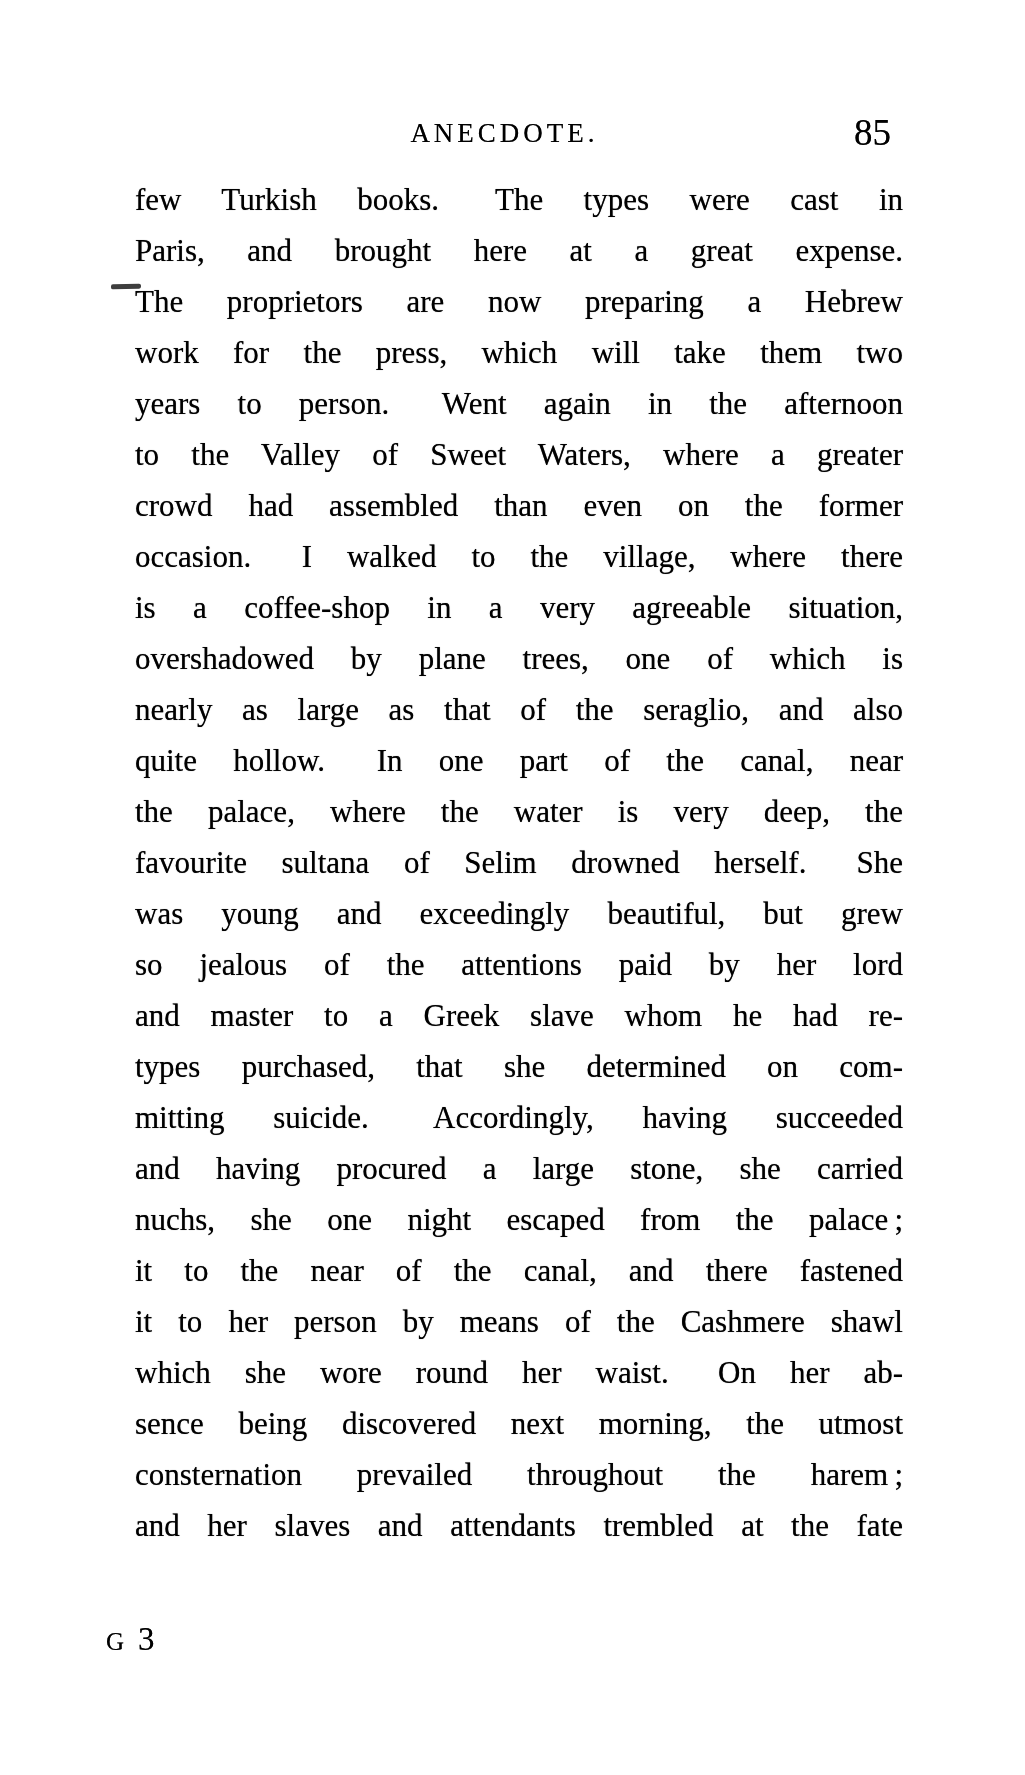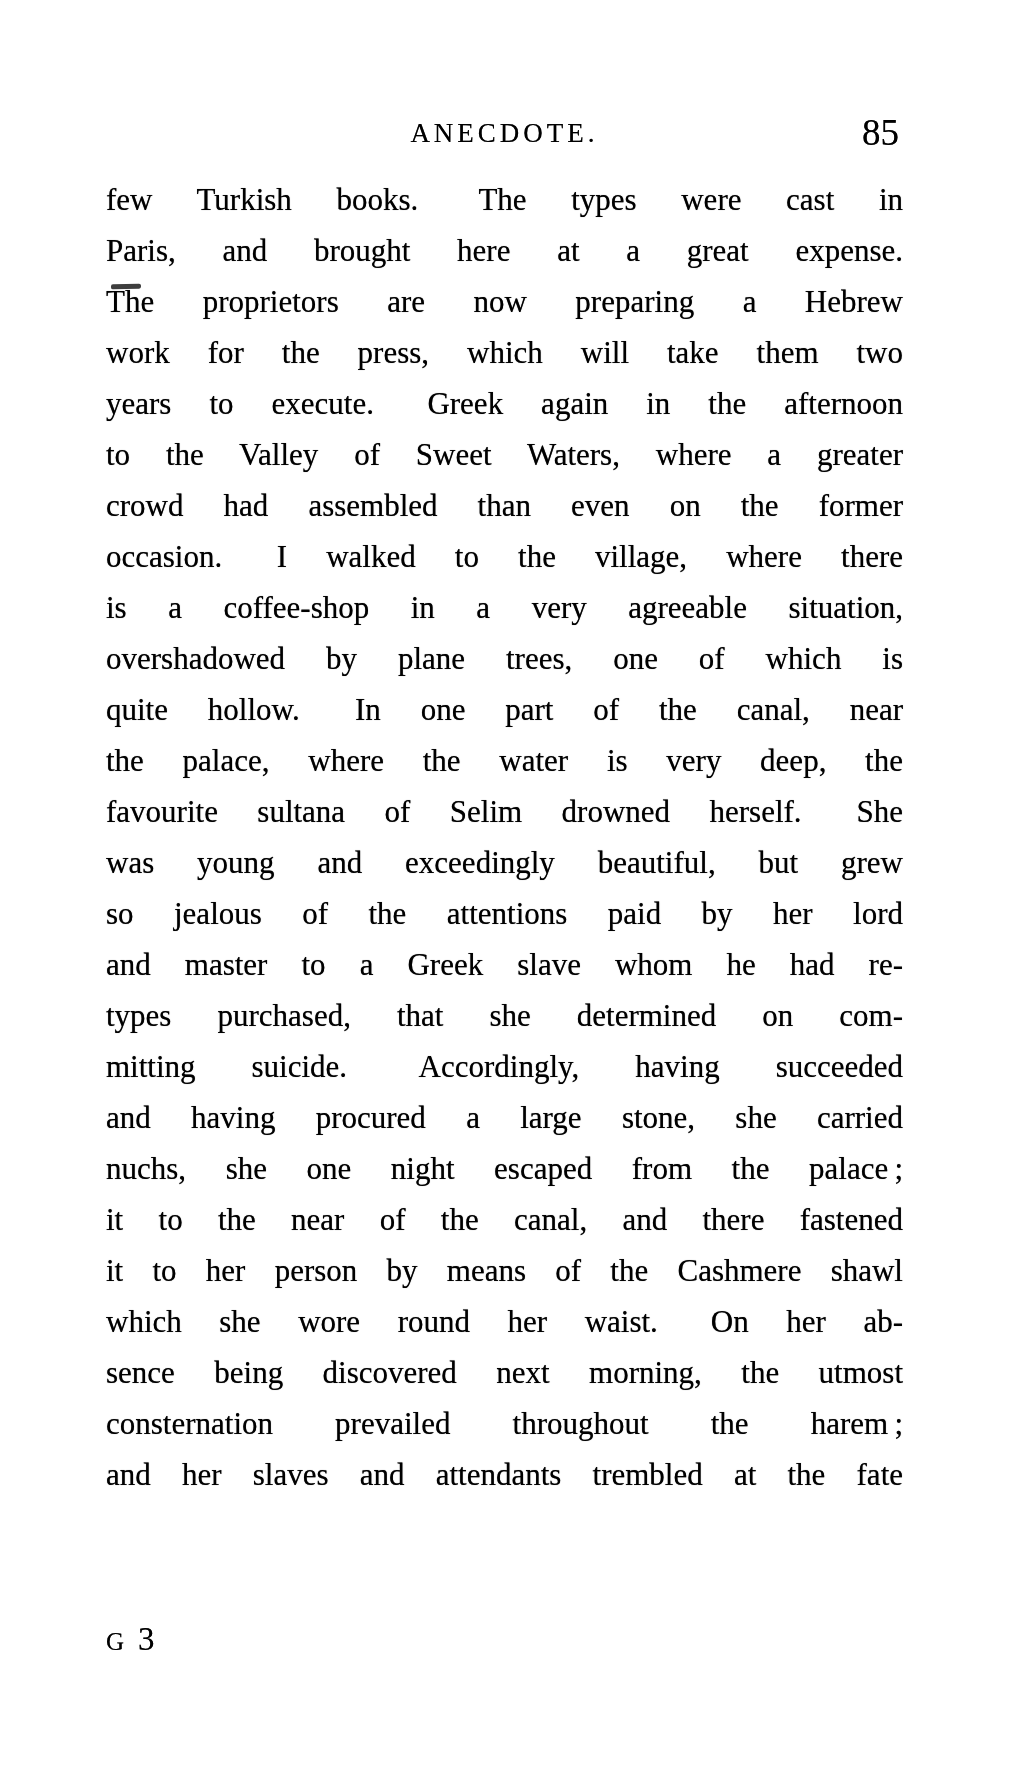--- a/index.html
+++ b/index.html
@@ -30,21 +30,21 @@
     right: 0;
     top: 0;
     text-align: center;
     font-size: 27px;
     letter-spacing: 4px;
     line-height: 46px;
     text-shadow: 0 0 0.6px rgba(0,0,0,0.65);
   }
   .page-number {
     position: absolute;
-    right: 4px;
+    right: 12px;
     top: 0;
     font-size: 37px;
     line-height: 46px;
     text-shadow: 0 0 0.6px rgba(0,0,0,0.65);
   }
   
   .body-text {
     position: absolute;
     left: 106px;
     top: 174px;
@@ -52,20 +52,21 @@
   }
   .line {
     height: 51px;
     line-height: 51px;
     font-size: 31px;
     text-align: justify;
     text-align-last: justify;
     white-space: normal;
     overflow: visible;
     text-shadow: 0 0 0.7px rgba(0,0,0,0.7);
+    margin-left: 29px;
   }
   
   .smudge {
     position: absolute;
     left: 111px;
     top: 284px;
     width: 30px;
     height: 5px;
     background: #1c1c1c;
     border-radius: 2px;
@@ -102,26 +103,27 @@
   <div class="header">
     <span class="running-title">ANECDOTE.</span>
     <span class="page-number">85</span>
   </div>
 
   <div class="body-text" id="body-lines">
       <div class="line">few Turkish books.  The types were cast in</div>
       <div class="line">Paris, and brought here at a great expense.</div>
       <div class="line">The proprietors are now preparing a Hebrew</div>
       <div class="line">work for the press, which will take them two</div>
-      <div class="line">years to execute.  Greek again in the afternoon</div>
+      <div class="line">years to person.  Went again in the afternoon</div>
       <div class="line">to the Valley of Sweet Waters, where a greater</div>
       <div class="line">crowd had assembled than even on the former</div>
       <div class="line">occasion.  I walked to the village, where there</div>
       <div class="line">is a coffee-shop in a very agreeable situation,</div>
       <div class="line">overshadowed by plane trees, one of which is</div>
+      <div class="line">nearly as large as that of the seraglio, and also</div>
       <div class="line">quite hollow.  In one part of the canal, near</div>
       <div class="line">the palace, where the water is very deep, the</div>
       <div class="line">favourite sultana of Selim drowned herself.  She</div>
       <div class="line">was young and exceedingly beautiful, but grew</div>
       <div class="line">so jealous of the attentions paid by her lord</div>
       <div class="line">and master to a Greek slave whom he had re-</div>
       <div class="line">types purchased, that she determined on com-</div>
       <div class="line">mitting suicide.  Accordingly, having succeeded</div>
       <div class="line">and having procured a large stone, she carried</div>
       <div class="line">nuchs, she one night escaped from the palace ;</div>

